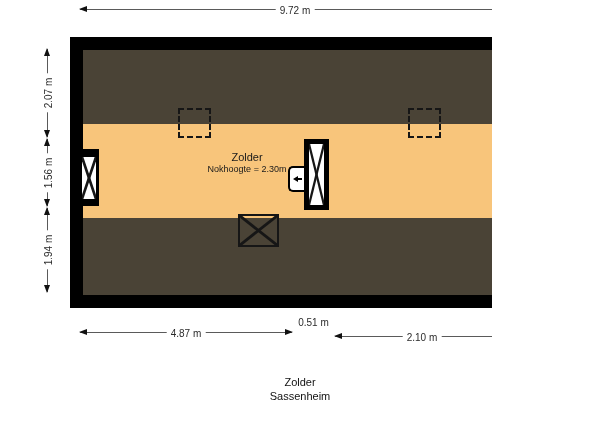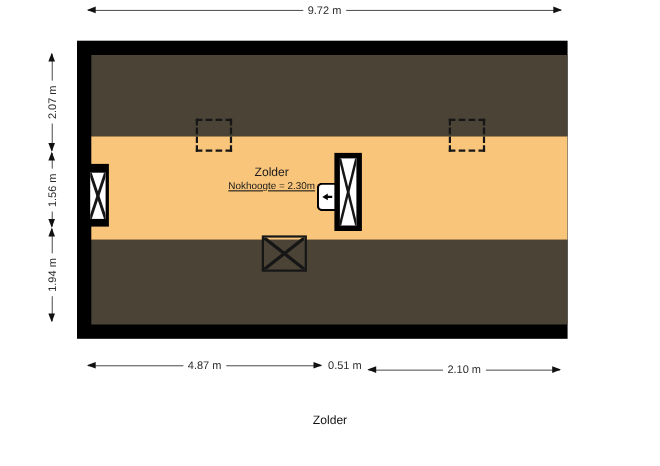--- a/index.html
+++ b/index.html
@@ -1,31 +1,31 @@
 <!DOCTYPE html>
 <html style="--page-bg: #ffffff; --wall: #000000; --slope: #4a4336; --floor: #f8c57b;"><head>
 <meta charset="utf-8">
 <style>
   html,body{margin:0;padding:0;}
   body{font-family:"Liberation Sans", sans-serif; background:#fff;}
-  #canvas{position:relative;width:492px;height:424px;background:var(--page-bg,#fff);overflow:hidden;padding-left:24px;}
+  #canvas{position:relative;width:492px;height:424px;background:var(--page-bg,#fff);overflow:hidden;}
 
   
   .wall{position:absolute;left:70px;top:37px;width:459px;height:271px;background:var(--wall,#000);}
   .interior{position:absolute;left:83px;top:50px;width:433px;height:245px;display:flex;flex-direction:column;}
   .band-slope{background:var(--slope,#4a4336);}
   .band-floor{background:var(--floor,#f8c57b);}
   .band-top{height:74px;}
   .band-mid{height:94px;}
   .band-bot{flex:1;}
 
   
   .room-label{position:absolute;left:186px;top:151px;width:122px;text-align:center;color:#1a1a1a;}
   .room-name{font-size:11px;line-height:12px;}
-  .room-sub{font-size:9px;line-height:12px;text-decoration:underline;}
+  .room-sub{font-size:9px;line-height:12px;}
 
   
   .dashed-box{position:absolute;width:29px;height:26px;border:2px dashed #161616;background:transparent;}
   .dashed-1{left:178px;top:108px;}
   .dashed-2{left:408px;top:108px;}
 
   
   .skylight{position:absolute;left:238px;top:214px;width:37px;height:29px;border:2px solid #161616;}
   .xfill{position:absolute;left:0;top:0;width:100%;height:100%;}
 
@@ -148,25 +148,26 @@
     <span class="ah ad"></span>
     <span class="dim-label">5.56 m</span>
   </div>
 
   <div class="dim-h" style="left:79px;top:328px;width:214px;">
     <span class="dl"></span>
     <span class="ah al"></span>
     <span class="ah ar"></span>
     <span class="dim-label">4.87 m</span>
   </div>
-  <div class="dim-text-only" style="left:293px;top:327px;width:41px;">0.51 m</div>
+  <div class="dim-text-only" style="left:293px;top:317px;width:41px;">0.51 m</div>
   <div class="dim-h" style="left:334px;top:332px;width:176px;">
     <span class="dl"></span>
     <span class="ah al"></span>
     <span class="ah ar"></span>
     <span class="dim-label">2.10 m</span>
   </div>
 
   <div class="footer">
     <div>Zolder</div>
+    <div>Sassenheim</div>
   </div>
 
 </div>
 
 </body></html>

